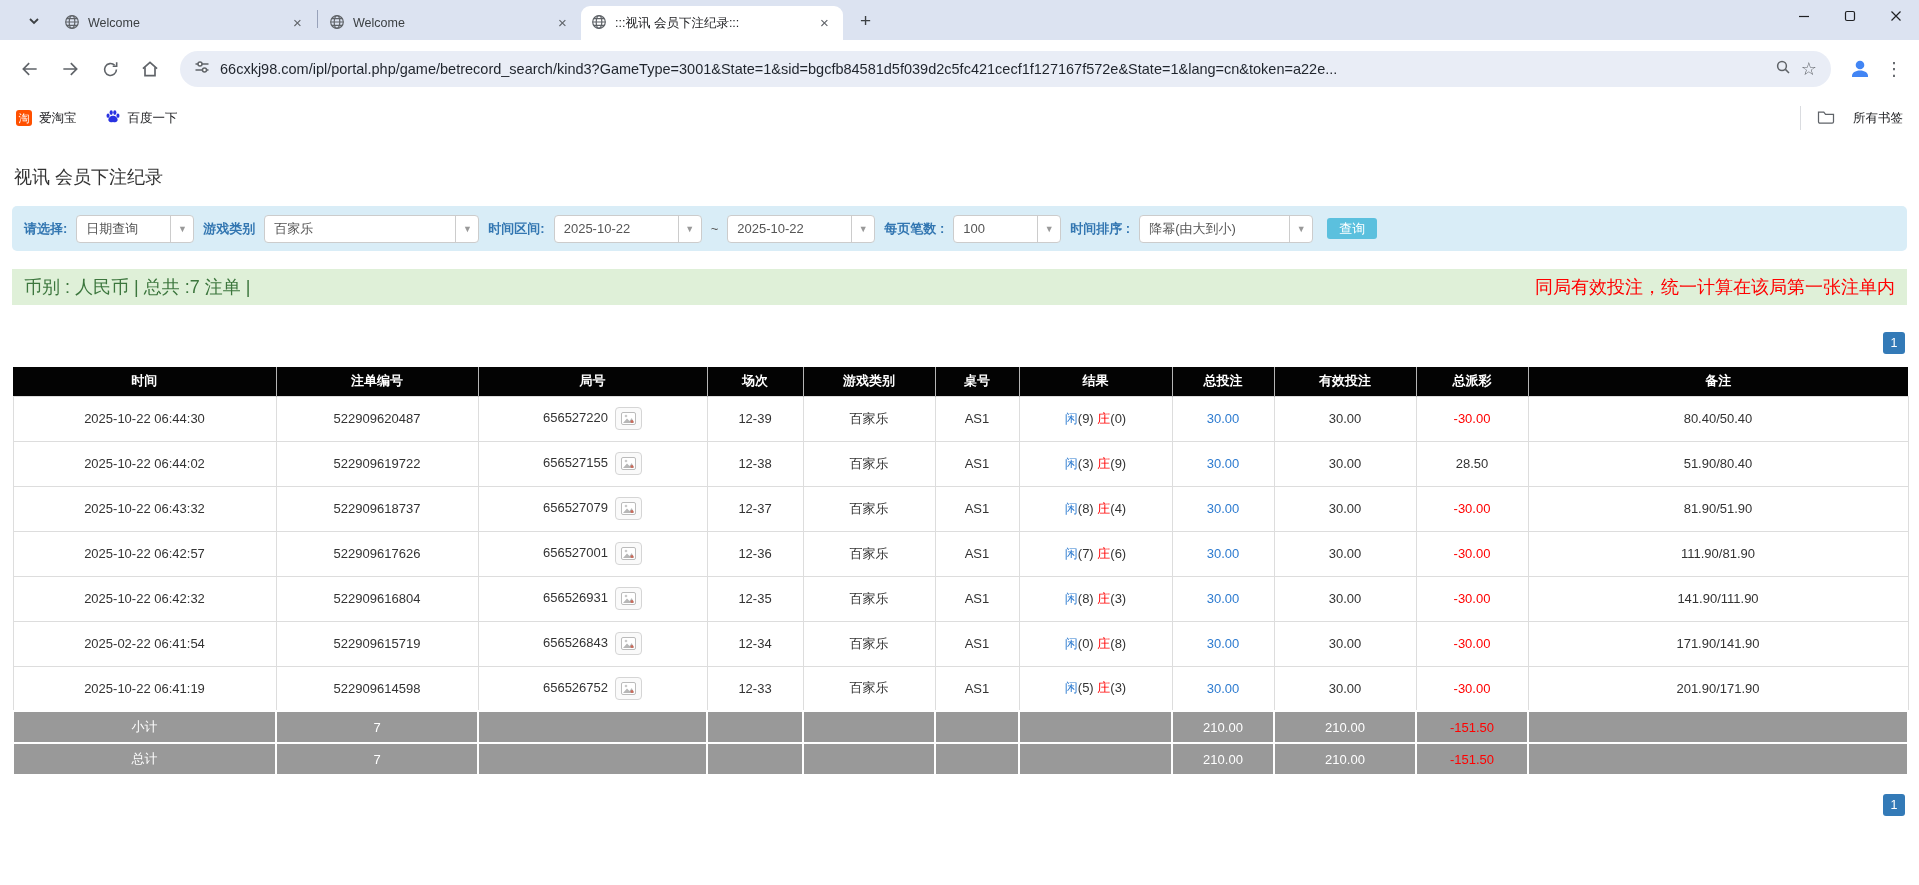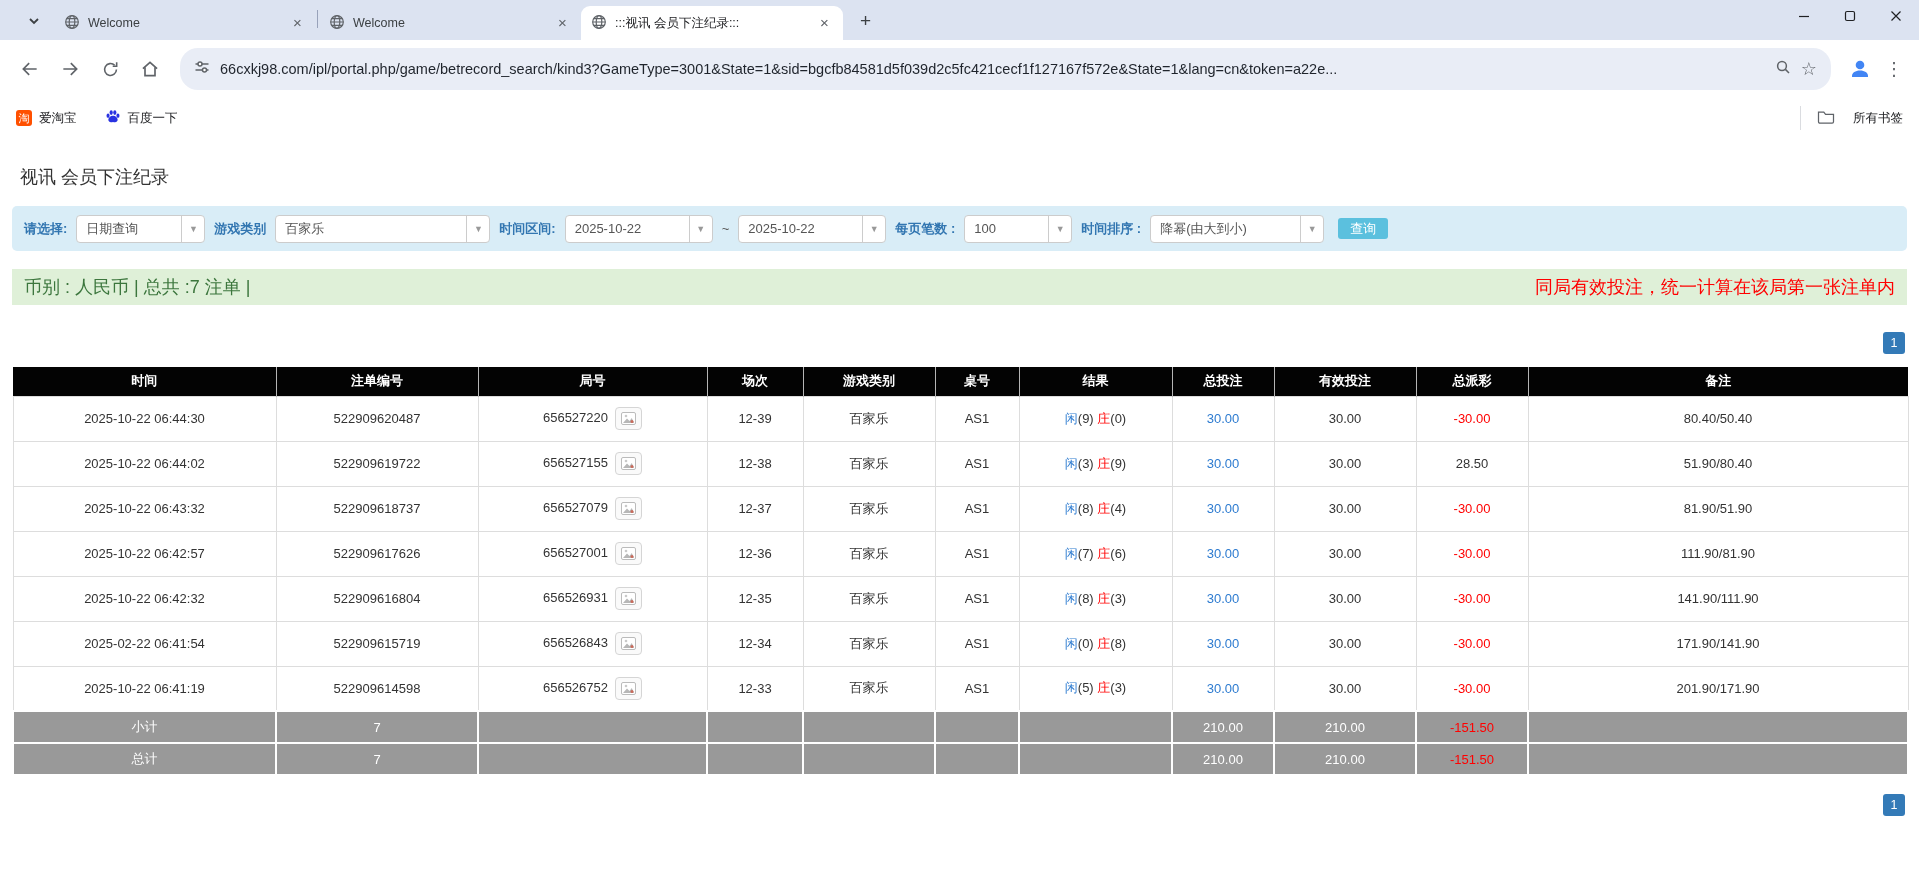--- a/index.html
+++ b/index.html
@@ -12,39 +12,39 @@
   .tab.active{background:#fff;color:#202124}
   .tab .tab-title{flex:1;white-space:nowrap;overflow:hidden;margin:0 8px}
   .tab .tab-close{width:17px;height:17px;line-height:16px;text-align:center;border-radius:50%;font-size:15px;color:#5f6368}
   .tab-divider{width:1px;height:18px;background:#98a2ba;margin:0 1px 12px 1px}
   .new-tab{width:27px;height:27px;margin:0 0 6px 9px;font-size:19px;color:#3c4043;display:flex;align-items:center;justify-content:center;border-radius:50%;cursor:pointer}
   .win-controls{margin-left:auto;display:flex;align-self:flex-start;height:32px}
   .win-controls .wc{width:46px;display:flex;align-items:center;justify-content:center;color:#202124;font-size:14px;cursor:pointer}
   
   .toolbar{height:58px;background:#fff;display:flex;align-items:center;padding:0 12px;gap:4px}
   .nav-icon{width:36px;height:36px;display:flex;align-items:center;justify-content:center;border-radius:50%;cursor:pointer}
-  .urlbar{flex:1;height:42px;background:#e9edf6;border-radius:18px;display:flex;align-items:center;padding:0 14px;margin:0 8px;gap:10px;cursor:text}
+  .urlbar{flex:1;height:36px;background:#e9edf6;border-radius:18px;display:flex;align-items:center;padding:0 14px;margin:0 8px;gap:10px;cursor:text}
   .url-text{flex:1;font-size:14.5px;color:#1f242c;white-space:nowrap;overflow:hidden}
   .star{font-size:18px;color:#5f6368;line-height:1}
   .avatar{width:34px;height:34px;border-radius:50%;display:flex;align-items:center;justify-content:center;cursor:pointer}
   .menu-dots{font-size:18px;color:#5f6368;width:26px;text-align:center;cursor:pointer}
   
   .bookmarks{height:40px;background:#fff;display:flex;align-items:center;padding:0 16px;font-size:12.5px;color:#202124}
   .bm-item{display:flex;align-items:center;gap:7px;margin-right:28px;cursor:pointer}
   .tb-icon{width:16px;height:16px;background:#ff5000;color:#fff;border-radius:3px;font-size:11px;display:flex;align-items:center;justify-content:center}
   .bm-right{margin-left:auto;display:flex;align-items:center;gap:18px;border-left:1px solid #dadce0;padding-left:16px;height:24px;cursor:pointer}
   
   .page{padding:0 12px;background:#fff}
-  .page-title{font-size:18px;font-weight:400;color:#333;margin:27px 0 17px 8px}
+  .page-title{font-size:18px;font-weight:400;color:#333;margin:27px 0 17px 2px}
   .filter-panel{background:var(--filterPanelBg,#d9edf7);border-radius:5px;height:45px;display:flex;align-items:center;padding:0 12px;gap:9px}
   .flabel{color:var(--filterLabelBlue,#3276b1);font-size:13px;font-weight:bold;white-space:nowrap}
   .select{background:#fff;border:1px solid #ccc;border-radius:4px;height:28px;display:flex;align-items:center;font-size:13px;color:#555;cursor:pointer}
   .select .sel-text{flex:1;padding:0 9px;white-space:nowrap;overflow:hidden}
   .select .sel-arrow{width:23px;align-self:stretch;border-left:1px solid #ccc;display:flex;align-items:center;justify-content:center;color:#999;font-size:9px}
-  .sel-query{width:129px}.sel-game{width:215px}.sel-date{width:148px}.sel-pp{width:108px}.sel-sort{width:174px}
+  .sel-query{width:118px}.sel-game{width:215px}.sel-date{width:148px}.sel-pp{width:108px}.sel-sort{width:174px}
   .tilde{color:#555;font-size:13px}
   .search-btn{background:var(--buttonBlue,#5bc0de);color:#fff;border:none;border-radius:3px;height:21px;padding:0 12px;font-size:13px;margin-left:5px;cursor:pointer}
   .summary-bar{background:var(--summaryBarBg,#dff0d8);height:36px;margin-top:18px;display:flex;align-items:center;justify-content:space-between;padding:0 12px;font-size:18px}
   .summary-left{color:var(--summaryTextGreen,#3c763d)}
   .summary-note{color:var(--noteRed,#f00)}
   .pager{display:flex;justify-content:flex-end;margin:27px 2px 13px 0}
   .pager.bottom{margin:18px 2px 0 0}
   .page-btn{min-width:22px;height:22px;background:var(--accentBlue,#337ab7);color:#fff;font-size:12.5px;display:flex;align-items:center;justify-content:center;border-radius:3px;padding:0 4px;cursor:pointer}
   
   table{width:1895px;border-collapse:collapse;table-layout:fixed}

